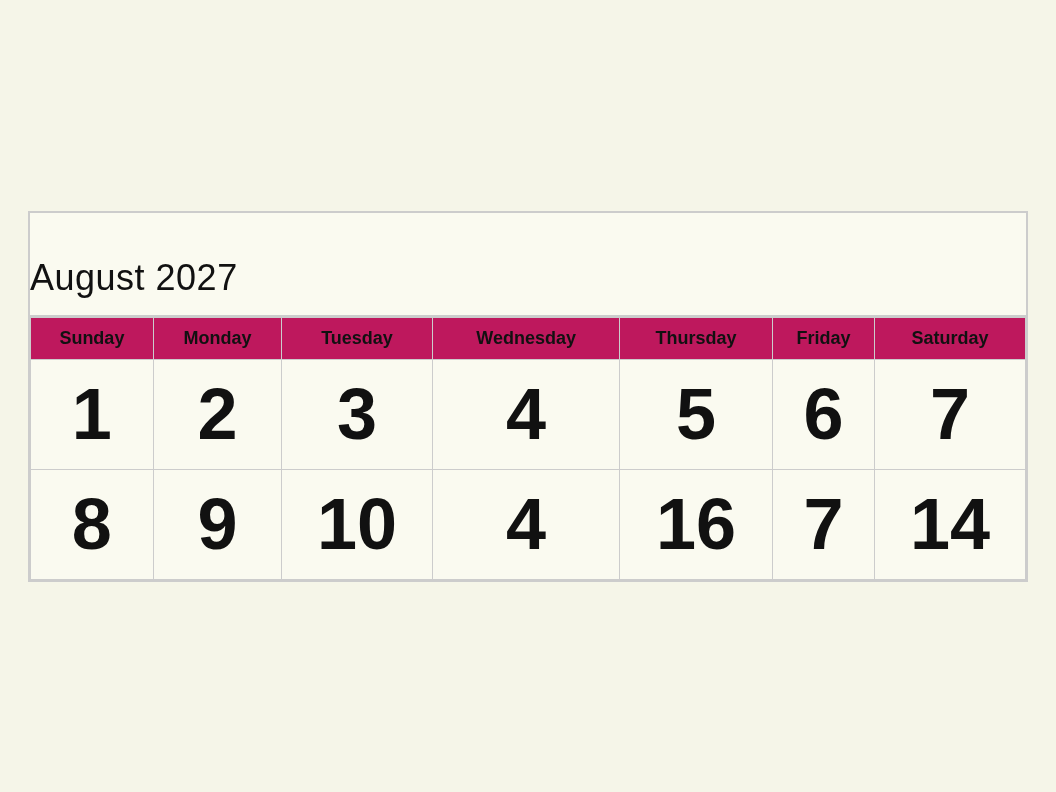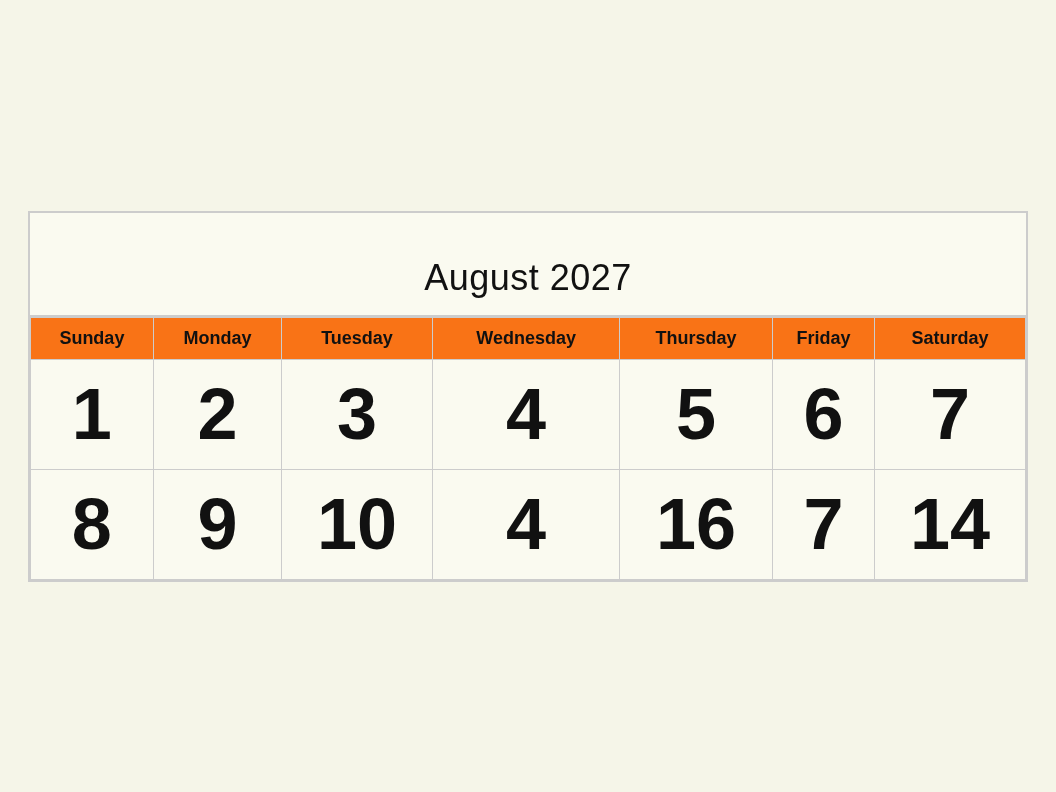--- a/index.html
+++ b/index.html
@@ -18,21 +18,20 @@
     }
 
     .calendar-wrapper {
       background: #fafaf0;
       border: 2px solid #ccc;
       width: 1000px;
       padding: 0;
     }
 
     .calendar-title {
-      text-align: center;
       font-size: 36px;
       font-weight: normal;
       padding: 18px 0 16px 0;
       border-bottom: 2px solid #ccc;
       color: #111;
       letter-spacing: 0.5px;
       margin-top: 26px;
     }
 
     .calendar-table {
@@ -40,21 +39,21 @@
       border-collapse: collapse;
     }
 
     .day-header {
       border: 1px solid #ccc;
       text-align: center;
       padding: 10px 0;
       font-size: 18px;
       font-weight: bold;
       color: #111;
-      background: #f97316;
+      background: #be185d;
     }
 
     .day-cell {
       border: 1px solid #ccc;
       text-align: center;
       vertical-align: middle;
       height: 110px;
       font-size: 72px;
       font-weight: bold;
       color: #111;

